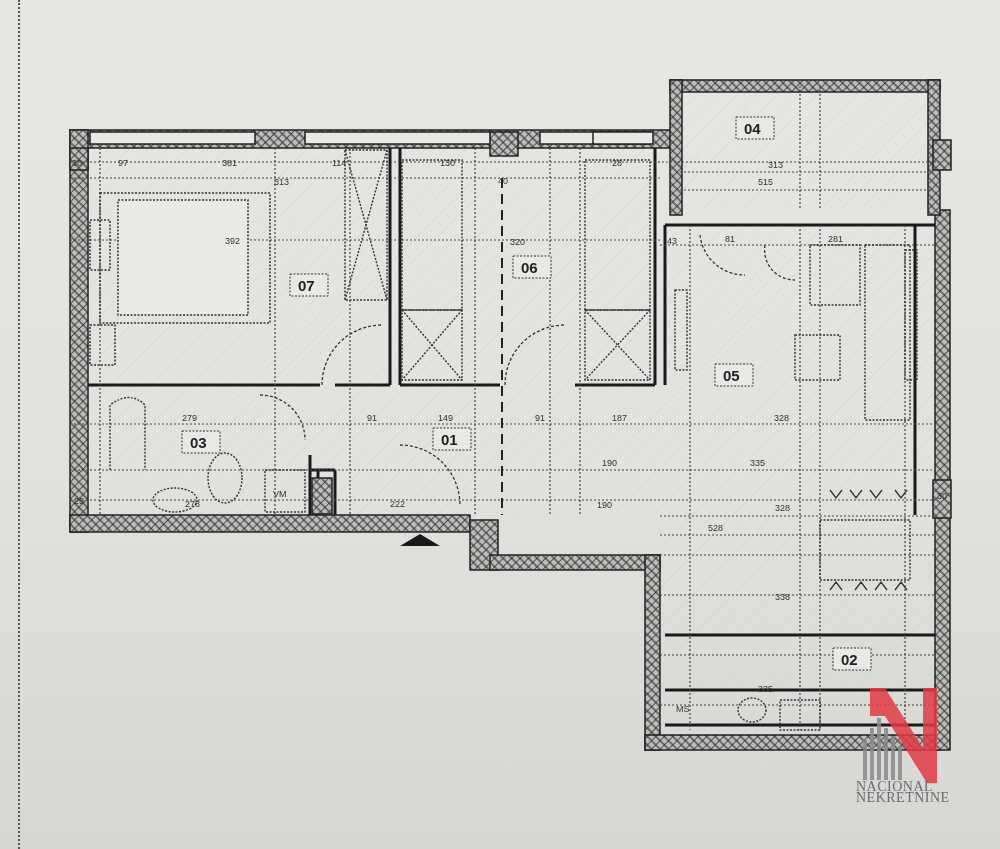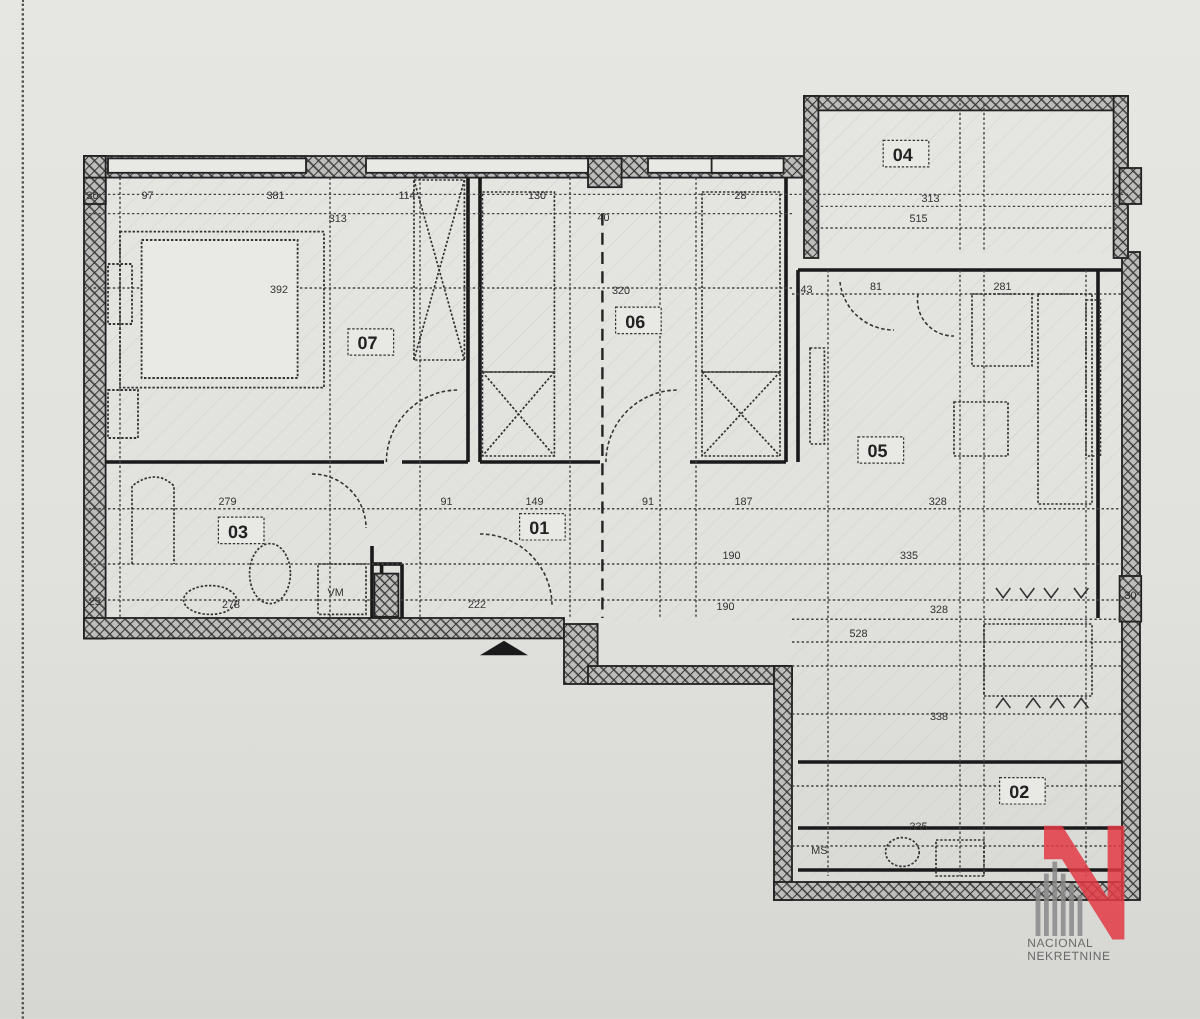--- a/index.html
+++ b/index.html
@@ -21,21 +21,21 @@
     .room-tag {
       font-family: "Liberation Sans", sans-serif; font-weight: bold;
       font-size: 15px; fill: #222;
     }
     .dim { font-family: "Liberation Sans", sans-serif; font-size: 9px; fill: #333; }
     .logo {
       position: absolute; left: 855px; top: 688px; width: 90px; height: 120px;
     }
     .logo-text {
       position: absolute; left: 856px; top: 781px; width: 100px;
-      font-family: Liberation Sans, sans-serif; font-size: 10px; letter-spacing: 0.5px;
+      font-family: Liberation Serif, serif; font-size: 14px; letter-spacing: 0.5px;
       color: #6b6b6b; line-height: 11px;
     }
   </style>
 </head>
 <body>
 
 <div class="paper"></div>
 <div class="margin-line"></div>
 
 <svg class="plan" width="1000" height="849" viewBox="0 0 1000 849">

